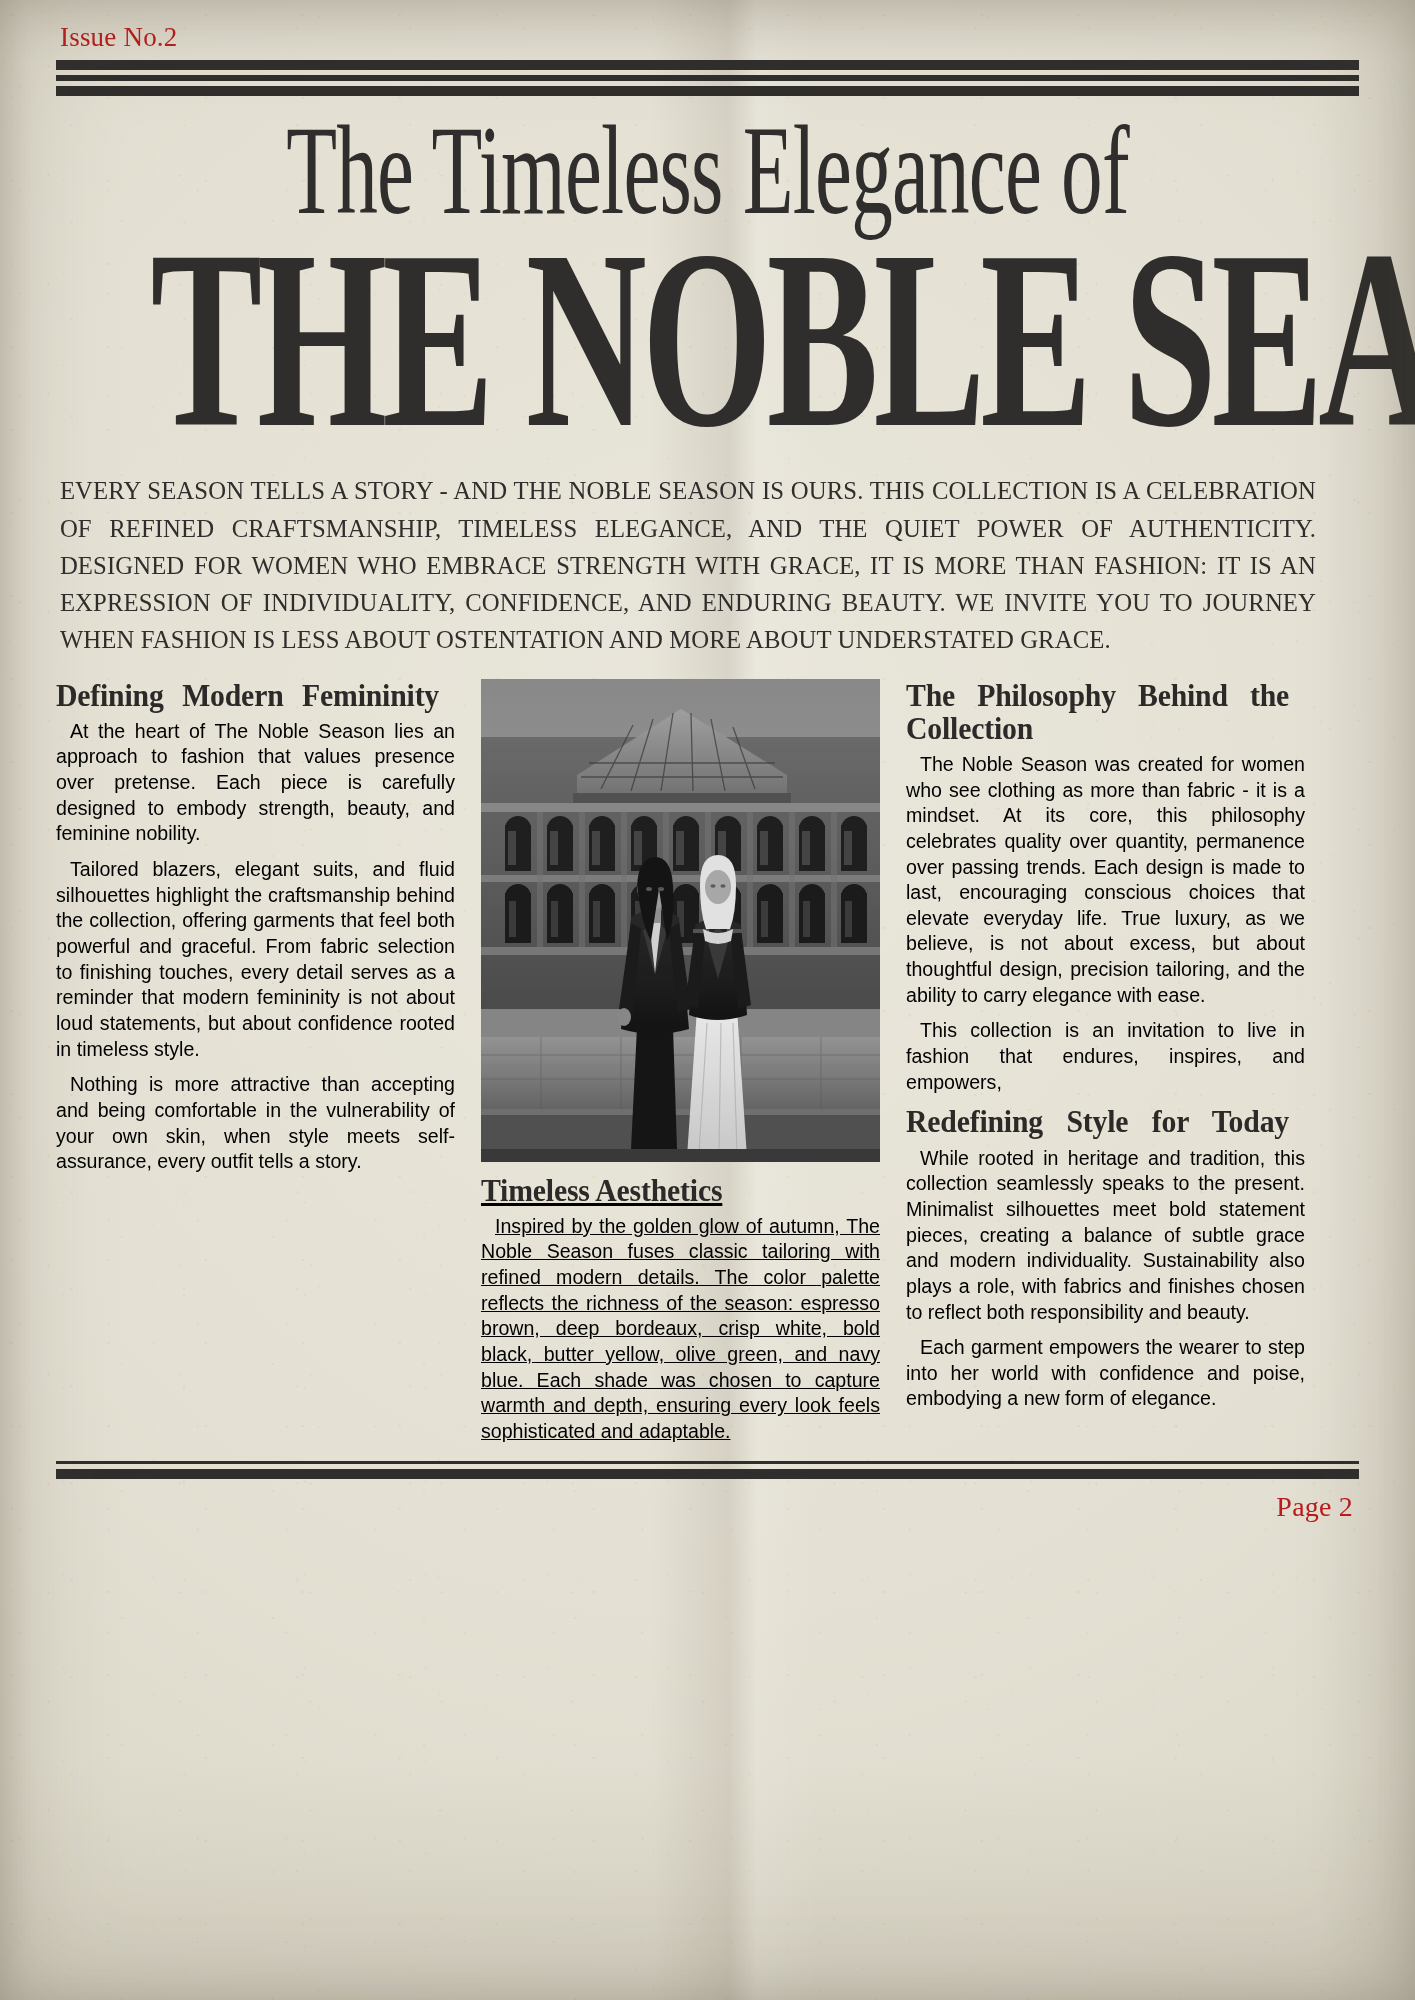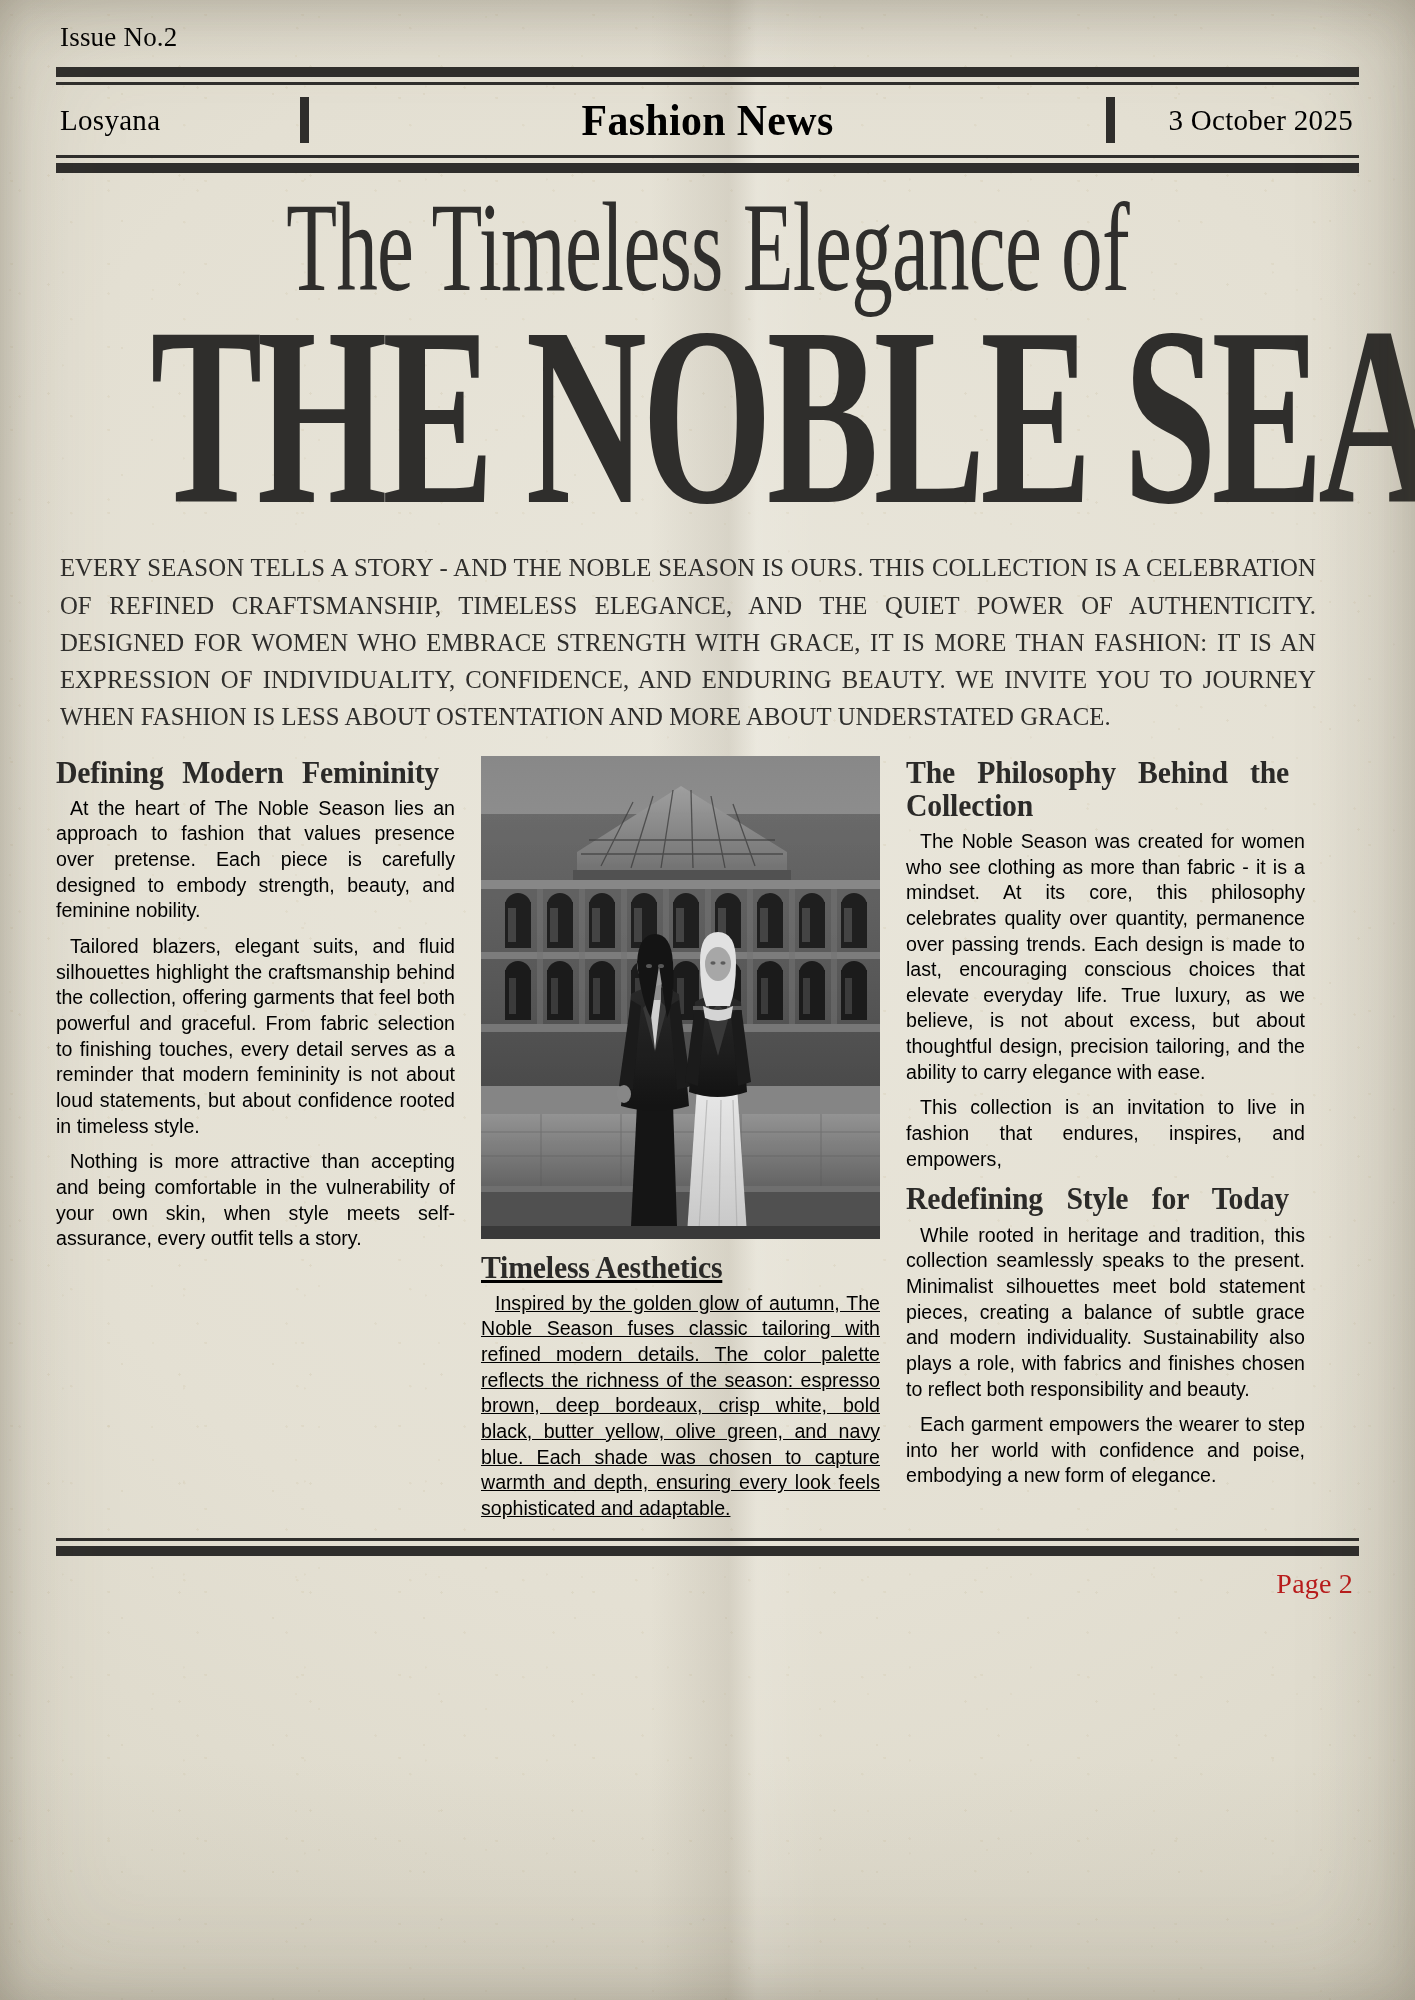--- a/index.html
+++ b/index.html
@@ -65,23 +65,23 @@
     top: 22px;
     width: 1303px;
     height: 1956px;
   }
 
   
   .issue-line {
     font-family: "Liberation Serif", serif;
     font-size: 27px;
     letter-spacing: .2px;
-    color: #000000;
+    color: #b91c1c;
     padding-left: 4px;
-    margin-bottom: 14px;
+    margin-bottom: 7px;
   }
   .rule-thick { height: 10px; background: #2f2e2c; }
   .rule-thin  { height: 3px;  background: #2f2e2c; }
   .rule-gap-5 { height: 5px; }
 
   .masthead {
     display: flex;
     align-items: center;
     height: 70px;
     padding: 0 4px;
@@ -227,27 +227,20 @@
 <div id="folds"></div>
 
 <div id="sheet">
 
   <div class="issue-line">Issue No.2</div>
 
   <div class="rule-thick"></div>
   <div class="rule-gap-5"></div>
   <div class="rule-thin"></div>
 
-  <div class="masthead">
-    <div class="mast-left">Losyana</div>
-    <div class="mast-bar"></div>
-    <div class="mast-title">Fashion News</div>
-    <div class="mast-bar"></div>
-    <div class="mast-right">3 October 2025</div>
-  </div>
 
   <div class="rule-thin"></div>
   <div class="rule-gap-5"></div>
   <div class="rule-thick"></div>
 
   <div class="kicker">The Timeless Elegance of</div>
   <div class="headline">THE NOBLE SEASON</div>
 
   <p class="intro">EVERY SEASON TELLS A STORY - AND THE NOBLE SEASON IS OURS. THIS COLLECTION IS A CELEBRATION OF REFINED CRAFTSMANSHIP, TIMELESS ELEGANCE, AND THE QUIET POWER OF AUTHENTICITY. DESIGNED FOR WOMEN WHO EMBRACE STRENGTH WITH GRACE, IT IS MORE THAN FASHION: IT IS AN EXPRESSION OF INDIVIDUALITY, CONFIDENCE, AND ENDURING BEAUTY. WE INVITE YOU TO JOURNEY WHEN FASHION IS LESS ABOUT OSTENTATION AND MORE ABOUT UNDERSTATED GRACE.</p>
 

